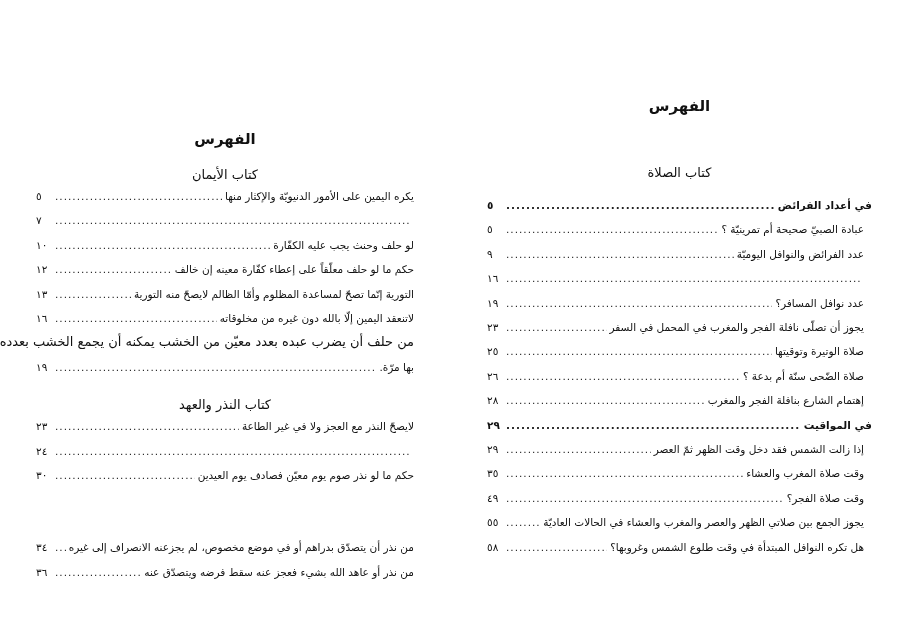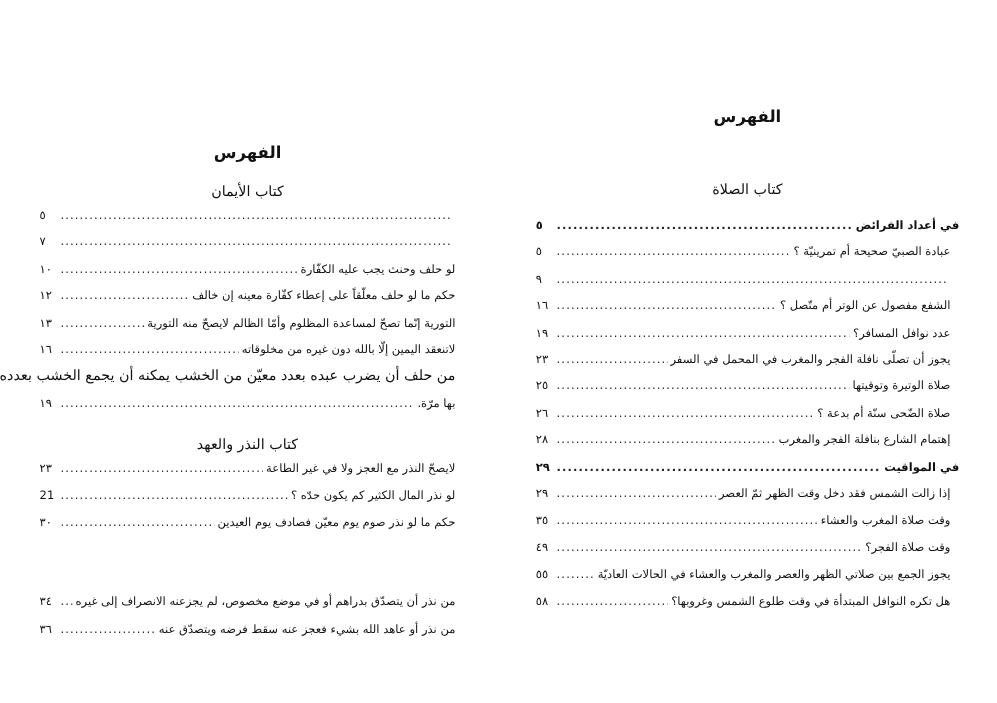--- a/index.html
+++ b/index.html
@@ -33,20 +33,21 @@
 </style>
 </head>
 <body>
 
 <div class="page page-left">
   <h1 class="index-title" style="margin-bottom:19px;">الفهرس</h1>
 
   <h2 class="book-title" style="margin-bottom:2px;">كتاب الأيمان</h2>
   <div class="group">
     <div class="row">
+        <span class="txt">يكره اليمين على الأمور الدنيويّة والإكثار منها</span>
         <span class="dots"></span>
         <span class="num">٥</span>
       </div>
     <div class="row">
         <span class="dots"></span>
         <span class="num">٧</span>
       </div>
     <div class="row">
         <span class="txt">لو حلف وحنث يجب عليه الكفّارة</span>
         <span class="dots"></span>
@@ -78,23 +79,22 @@
   </div>
 
   <h2 class="book-title" style="margin-top:18px; margin-bottom:2px;">كتاب النذر والعهد</h2>
   <div class="group">
     <div class="row">
         <span class="txt">لايصحّ النذر مع العجز ولا في غير الطاعة</span>
         <span class="dots"></span>
         <span class="num">٢٣</span>
       </div>
     <div class="row">
-        <span class="txt">لو نذر المال الكثير كم يكون حدّه ؟</span>
         <span class="dots"></span>
-        <span class="num">21</span>
+        <span class="num">٢٤</span>
       </div>
     <div class="row">
         <span class="txt">حكم ما لو نذر صوم يوم معيّن فصادف يوم العيدين</span>
         <span class="dots"></span>
         <span class="num">٣٠</span>
       </div>
     <div class="row">
         <span class="txt" style="letter-spacing:-0.3px;margin-top:48px;">من نذر أن يتصدّق بدراهم أو في موضع مخصوص، لم يجزعنه الانصراف إلى غيره</span>
         <span class="dots"></span>
         <span class="num">٣٤</span>
@@ -117,25 +117,25 @@
         <span class="txt">في أعداد الفرائض</span>
         <span class="dots"></span>
         <span class="num">٥</span>
       </div>
     <div class="row sub">
         <span class="txt">عبادة الصبيّ صحيحة أم تمرينيّة ؟</span>
         <span class="dots"></span>
         <span class="num">٥</span>
       </div>
     <div class="row sub">
+        <span class="txt">عدد الفرائض والنوافل اليوميّة</span>
         <span class="dots"></span>
         <span class="num">٩</span>
       </div>
     <div class="row sub">
-        <span class="txt">الشفع مفصول عن الوتر أم متّصل ؟</span>
         <span class="dots"></span>
         <span class="num">١٦</span>
       </div>
     <div class="row sub">
         <span class="txt">عدد نوافل المسافر؟</span>
         <span class="dots"></span>
         <span class="num">١٩</span>
       </div>
     <div class="row sub">
         <span class="txt">يجوز أن تصلّى نافلة الفجر والمغرب في المحمل في السفر</span>

